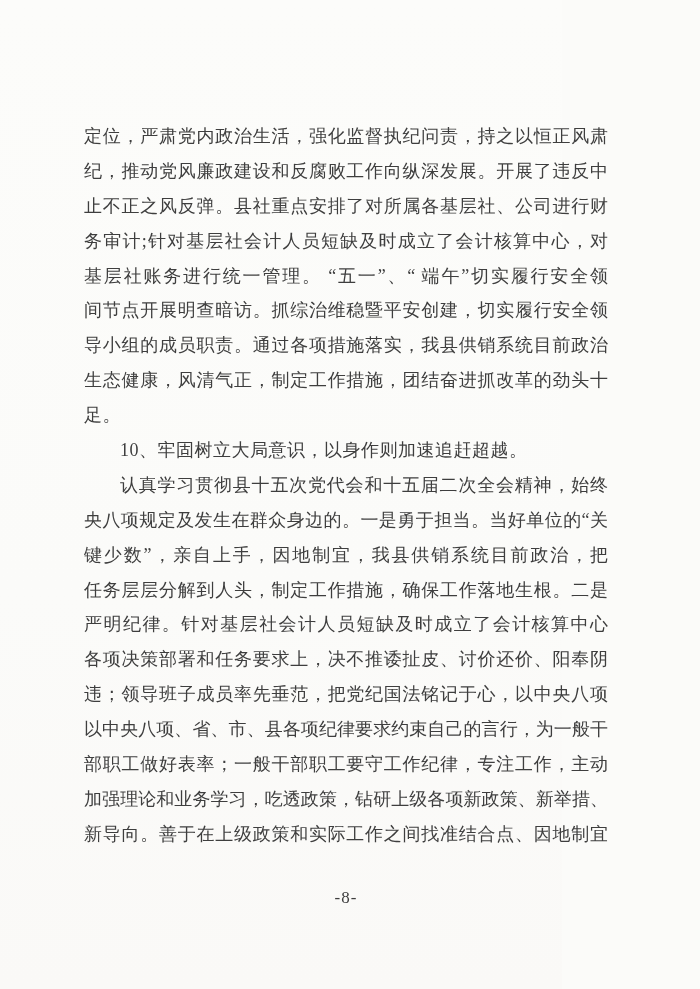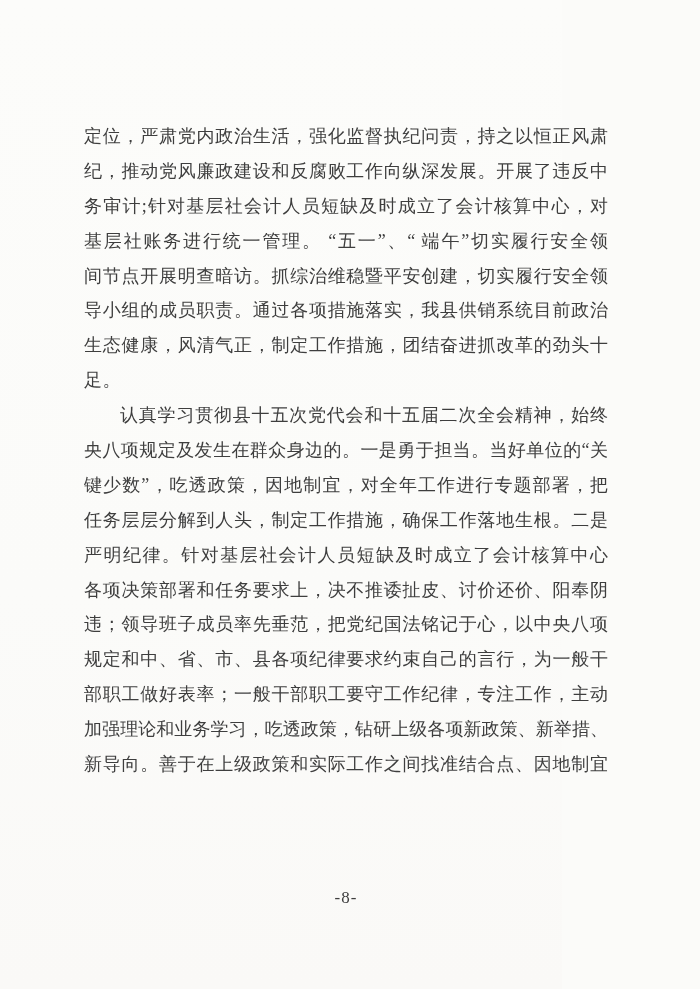--- a/index.html
+++ b/index.html
@@ -55,32 +55,34 @@
     letter-spacing: 1px;
   }
 </style>
 </head>
 <body>
 
 <div class="page">
   <div class="content">
       <div class="line just">定位，严肃党内政治生活，强化监督执纪问责，持之以恒正风肃</div>
       <div class="line just">纪，推动党风廉政建设和反腐败工作向纵深发展。开展了违反中</div>
+      <div class="line just">止不正之风反弹。县社重点安排了对所属各基层社、公司进行财</div>
       <div class="line just">务审计;针对基层社会计人员短缺及时成立了会计核算中心，对</div>
       <div class="line just">基层社账务进行统一管理。 “五一”、“ 端午”切实履行安全领</div>
       <div class="line just">间节点开展明查暗访。抓综治维稳暨平安创建，切实履行安全领</div>
       <div class="line just">导小组的成员职责。通过各项措施落实，我县供销系统目前政治</div>
       <div class="line just">生态健康，风清气正，制定工作措施，团结奋进抓改革的劲头十</div>
       <div class="line">足。</div>
+      <div class="line ind">10、牢固树立大局意识，以身作则加速追赶超越。</div>
       <div class="line just ind">认真学习贯彻县十五次党代会和十五届二次全会精神，始终</div>
       <div class="line just">央八项规定及发生在群众身边的。一是勇于担当。当好单位的“关</div>
-      <div class="line just">键少数”，吃透政策，因地制宜，对全年工作进行专题部署，把</div>
+      <div class="line just">键少数”，亲自上手，因地制宜，我县供销系统目前政治，把</div>
       <div class="line just">任务层层分解到人头，制定工作措施，确保工作落地生根。二是</div>
       <div class="line just">严明纪律。针对基层社会计人员短缺及时成立了会计核算中心</div>
       <div class="line just">各项决策部署和任务要求上，决不推诿扯皮、讨价还价、阳奉阴</div>
       <div class="line just">违；领导班子成员率先垂范，把党纪国法铭记于心，以中央八项</div>
-      <div class="line just">规定和中、省、市、县各项纪律要求约束自己的言行，为一般干</div>
+      <div class="line just">以中央八项、省、市、县各项纪律要求约束自己的言行，为一般干</div>
       <div class="line just">部职工做好表率；一般干部职工要守工作纪律，专注工作，主动</div>
       <div class="line just">加强理论和业务学习，吃透政策，钻研上级各项新政策、新举措、</div>
       <div class="line just">新导向。善于在上级政策和实际工作之间找准结合点、因地制宜</div>
     </div>
   <div class="page-number">-8-</div>
 </div>
 
 </body></html>

